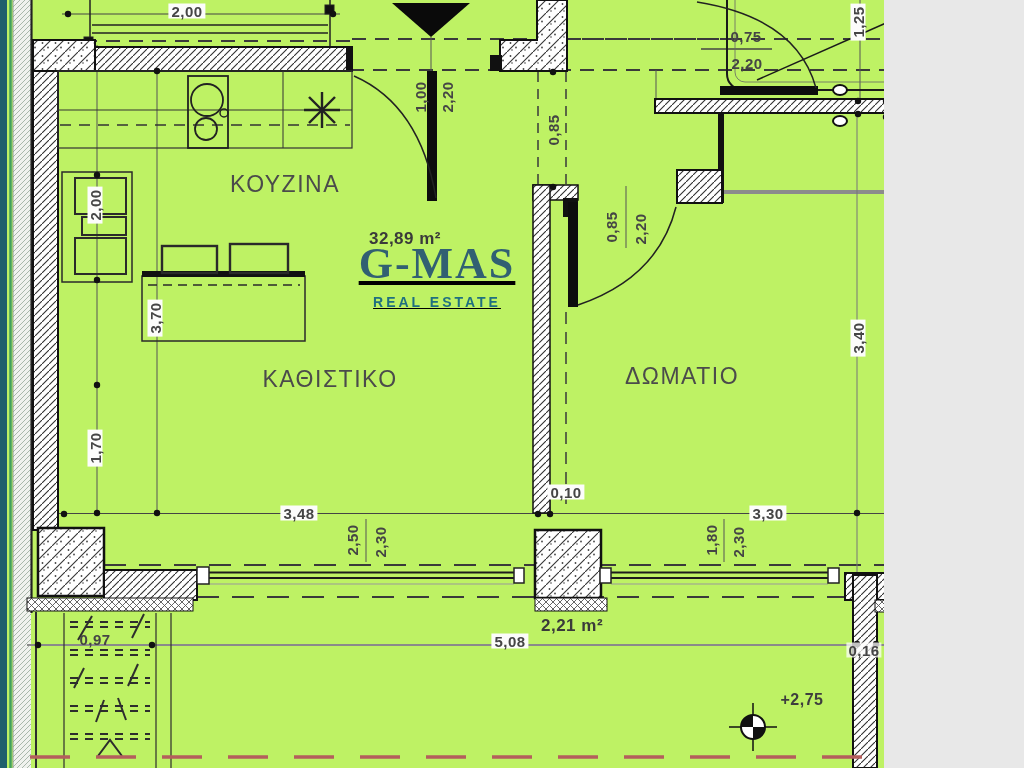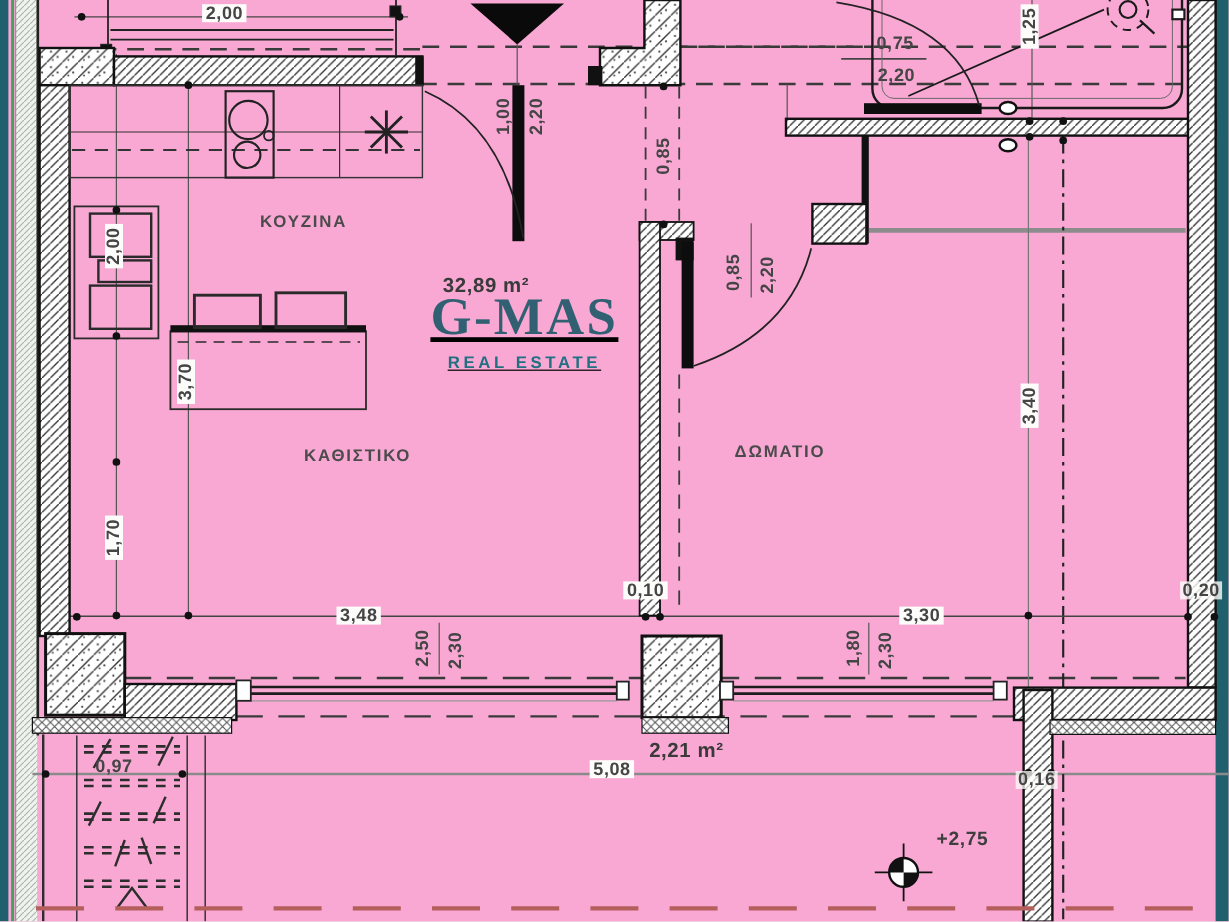--- a/index.html
+++ b/index.html
@@ -1,23 +1,23 @@
 <!DOCTYPE html>
 <html><head>
 <meta charset="utf-8">
 <style>
   html,body{margin:0;padding:0;background:#e8e8e8;}
-  #stage{position:relative;width:1024px;height:768px;background:#f9a8d4;overflow:hidden;
+  #stage{position:relative;width:884px;height:768px;background:#bef264;overflow:hidden;
          font-family:"Liberation Sans", sans-serif;}
   #plan-svg{position:absolute;left:0;top:0;}
   .lbl{position:absolute;transform:translate(-50%,-50%);white-space:nowrap;
        font-size:15px;color:#454545;font-weight:bold;letter-spacing:.5px;line-height:1;}
   .lbl.bg{background:#fcfcfb;padding:0 3px;}
   .rot{transform:translate(-50%,-50%) rotate(-90deg);}
-  .room{font-size:14px;color:#4b4b4b;font-weight:bold;letter-spacing:1.5px;}
+  .room{font-size:23px;color:#4b4b4b;font-weight:normal;letter-spacing:1.5px;margin-left:32px;}
   .area{font-size:17px;color:#3a3a3a;font-weight:bold;}
   .lvl{font-size:16px;color:#3e3e3e;font-weight:bold;}
   #logo{position:absolute;left:437px;top:276px;transform:translate(-50%,-50%);text-align:center;text-decoration:underline;}
   #logo .t{font-family:"Liberation Serif", serif;font-weight:bold;font-size:44px;
            color:#316072;letter-spacing:2px;line-height:1;}
   #logo .s{font-size:14px;font-weight:bold;color:#1f7080;letter-spacing:3px;margin-top:8px;}
 </style>
 </head>
 <body>
 
@@ -289,21 +289,21 @@
 <div class="lbl rot" style="left:640px;top:229px">2,20</div>
 <div class="lbl" style="left:746px;top:36px">0,75</div>
 <div class="lbl" style="left:747px;top:63px">2,20</div>
 <div class="lbl rot bg" style="left:858px;top:22px">1,25</div>
 <div class="lbl rot bg" style="left:858px;top:338px">3,40</div>
 <div class="lbl" style="left:1001px;top:492px;background:rgba(252,252,251,.8);padding:0 2px">0,20</div>
 
 <div class="lbl bg" style="left:299px;top:513px">3,48</div>
 <div class="lbl rot" style="left:352px;top:540px">2,50</div>
 <div class="lbl rot" style="left:380px;top:542px">2,30</div>
-<div class="lbl bg" style="left:538px;top:492px">0,10</div>
+<div class="lbl bg" style="left:566px;top:492px">0,10</div>
 <div class="lbl bg" style="left:768px;top:513px">3,30</div>
 <div class="lbl rot" style="left:711px;top:540px">1,80</div>
 <div class="lbl rot" style="left:738px;top:542px">2,30</div>
 
 <div class="lbl area" style="left:572px;top:625px">2,21 m²</div>
 <div class="lbl bg" style="left:510px;top:641px">5,08</div>
 <div class="lbl" style="left:864px;top:650px;background:rgba(252,252,251,.75);padding:0 2px">0,16</div>
 <div class="lbl" style="left:95px;top:639px">0,97</div>
 <div class="lbl lvl" style="left:802px;top:700px">+2,75</div>
 

